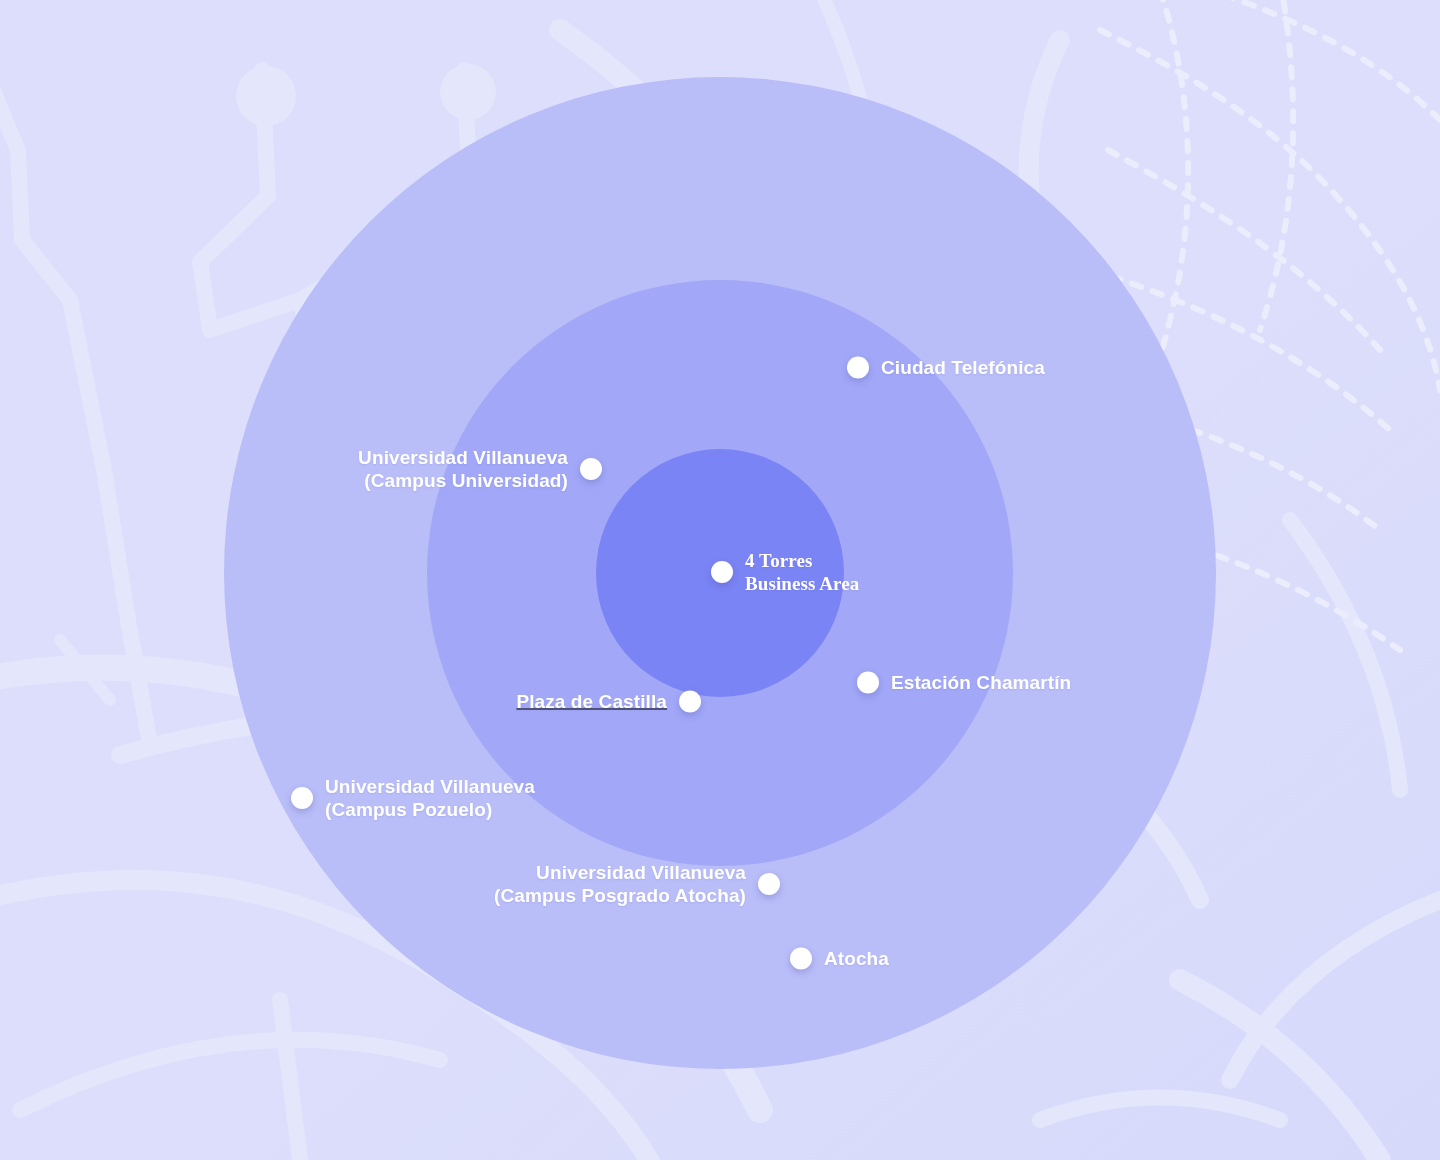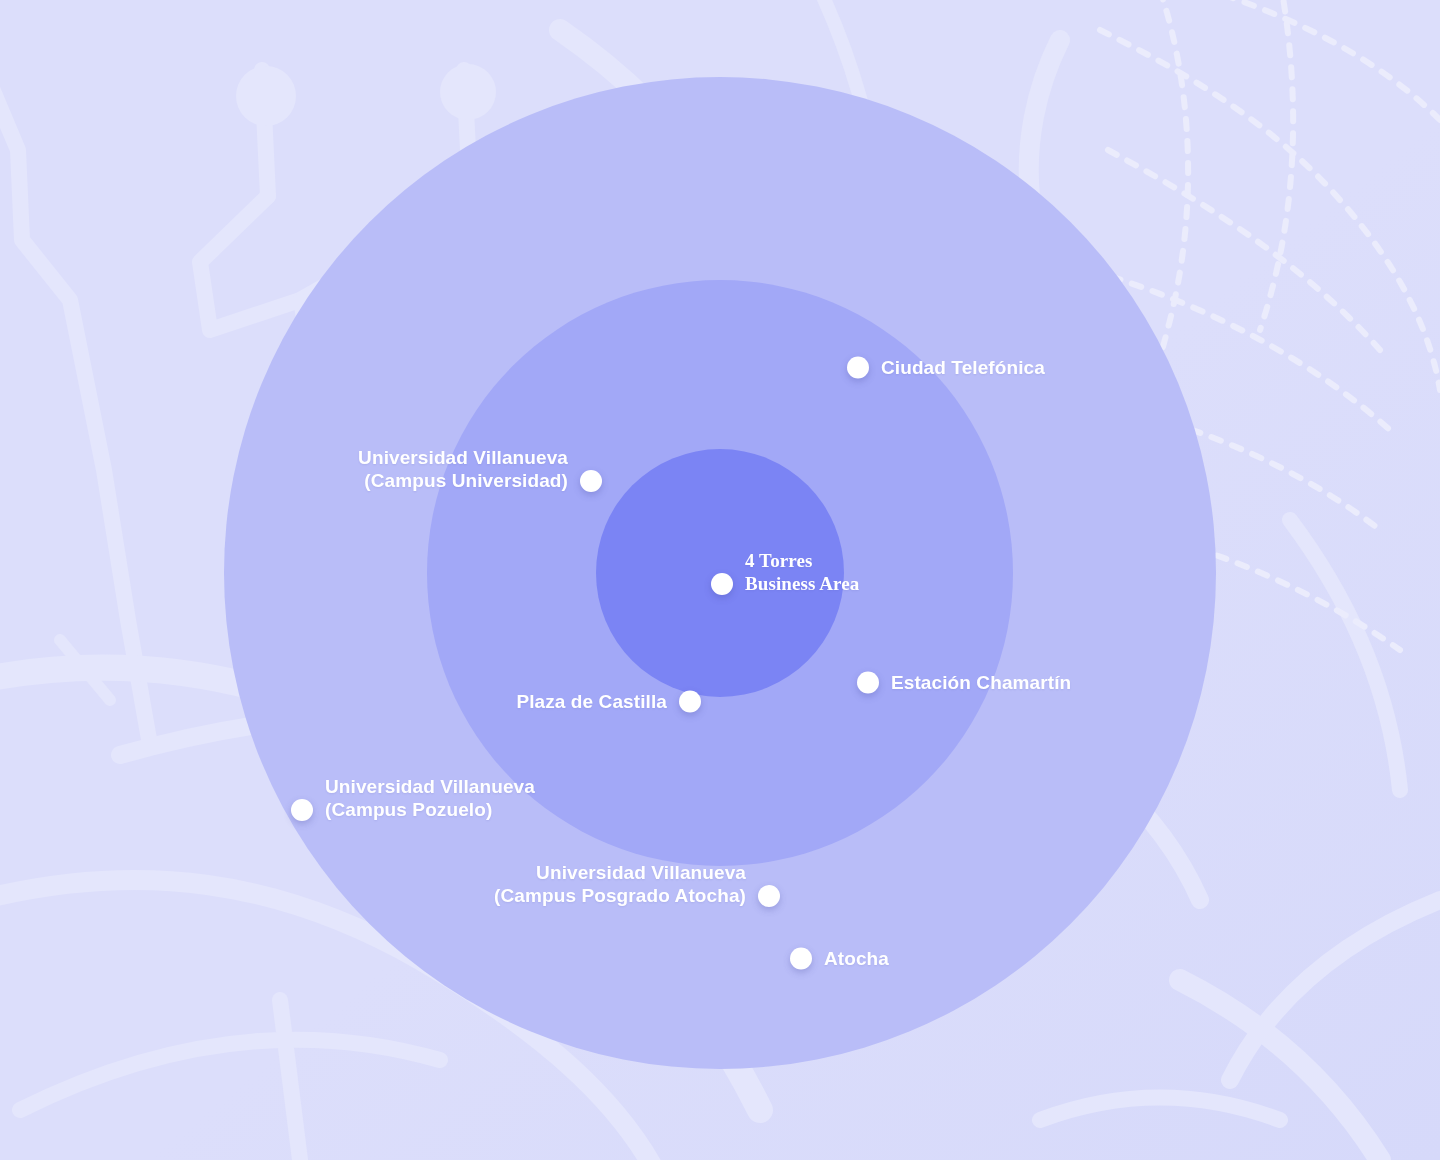--- a/index.html
+++ b/index.html
@@ -42,21 +42,21 @@
     background: #a2a8f7;
   }
   #ring-inner {
     background: #7b84f4;
   }
 
   
   .marker {
     position: absolute;
     display: flex;
-    align-items: flex-end;
+    align-items: center;
     gap: 12px;
     white-space: nowrap;
     transform: translateY(-50%);
   }
   .marker.right {              
     flex-direction: row;
   }
   .marker.left {               
     flex-direction: row-reverse;
   }
@@ -150,21 +150,21 @@
         <span class="marker-label"><span class="l1">Ciudad Telefónica</span></span>
       </div>
       <div class="marker left" style="top: 469px; right: 838px;">
         <span class="marker-dot"></span>
         <span class="marker-label"><span class="l1">Universidad Villanueva</span><span class="l2">(Campus Universidad)</span></span>
       </div>
       <div class="marker right" style="top: 682px; left: 857px;">
         <span class="marker-dot"></span>
         <span class="marker-label"><span class="l1">Estación Chamartín</span></span>
       </div>
-      <div class="marker left" style="top: 701px; right: 739px;">
+      <div class="marker left" style="top: 701px; right: 739px; text-decoration: underline;">
         <span class="marker-dot"></span>
         <span class="marker-label"><span class="l1">Plaza de Castilla</span></span>
       </div>
       <div class="marker right" style="top: 798px; left: 291px;">
         <span class="marker-dot"></span>
         <span class="marker-label"><span class="l1">Universidad Villanueva</span><span class="l2">(Campus Pozuelo)</span></span>
       </div>
       <div class="marker left" style="top: 884px; right: 660px;">
         <span class="marker-dot"></span>
         <span class="marker-label"><span class="l1">Universidad Villanueva</span><span class="l2">(Campus Posgrado Atocha)</span></span>

